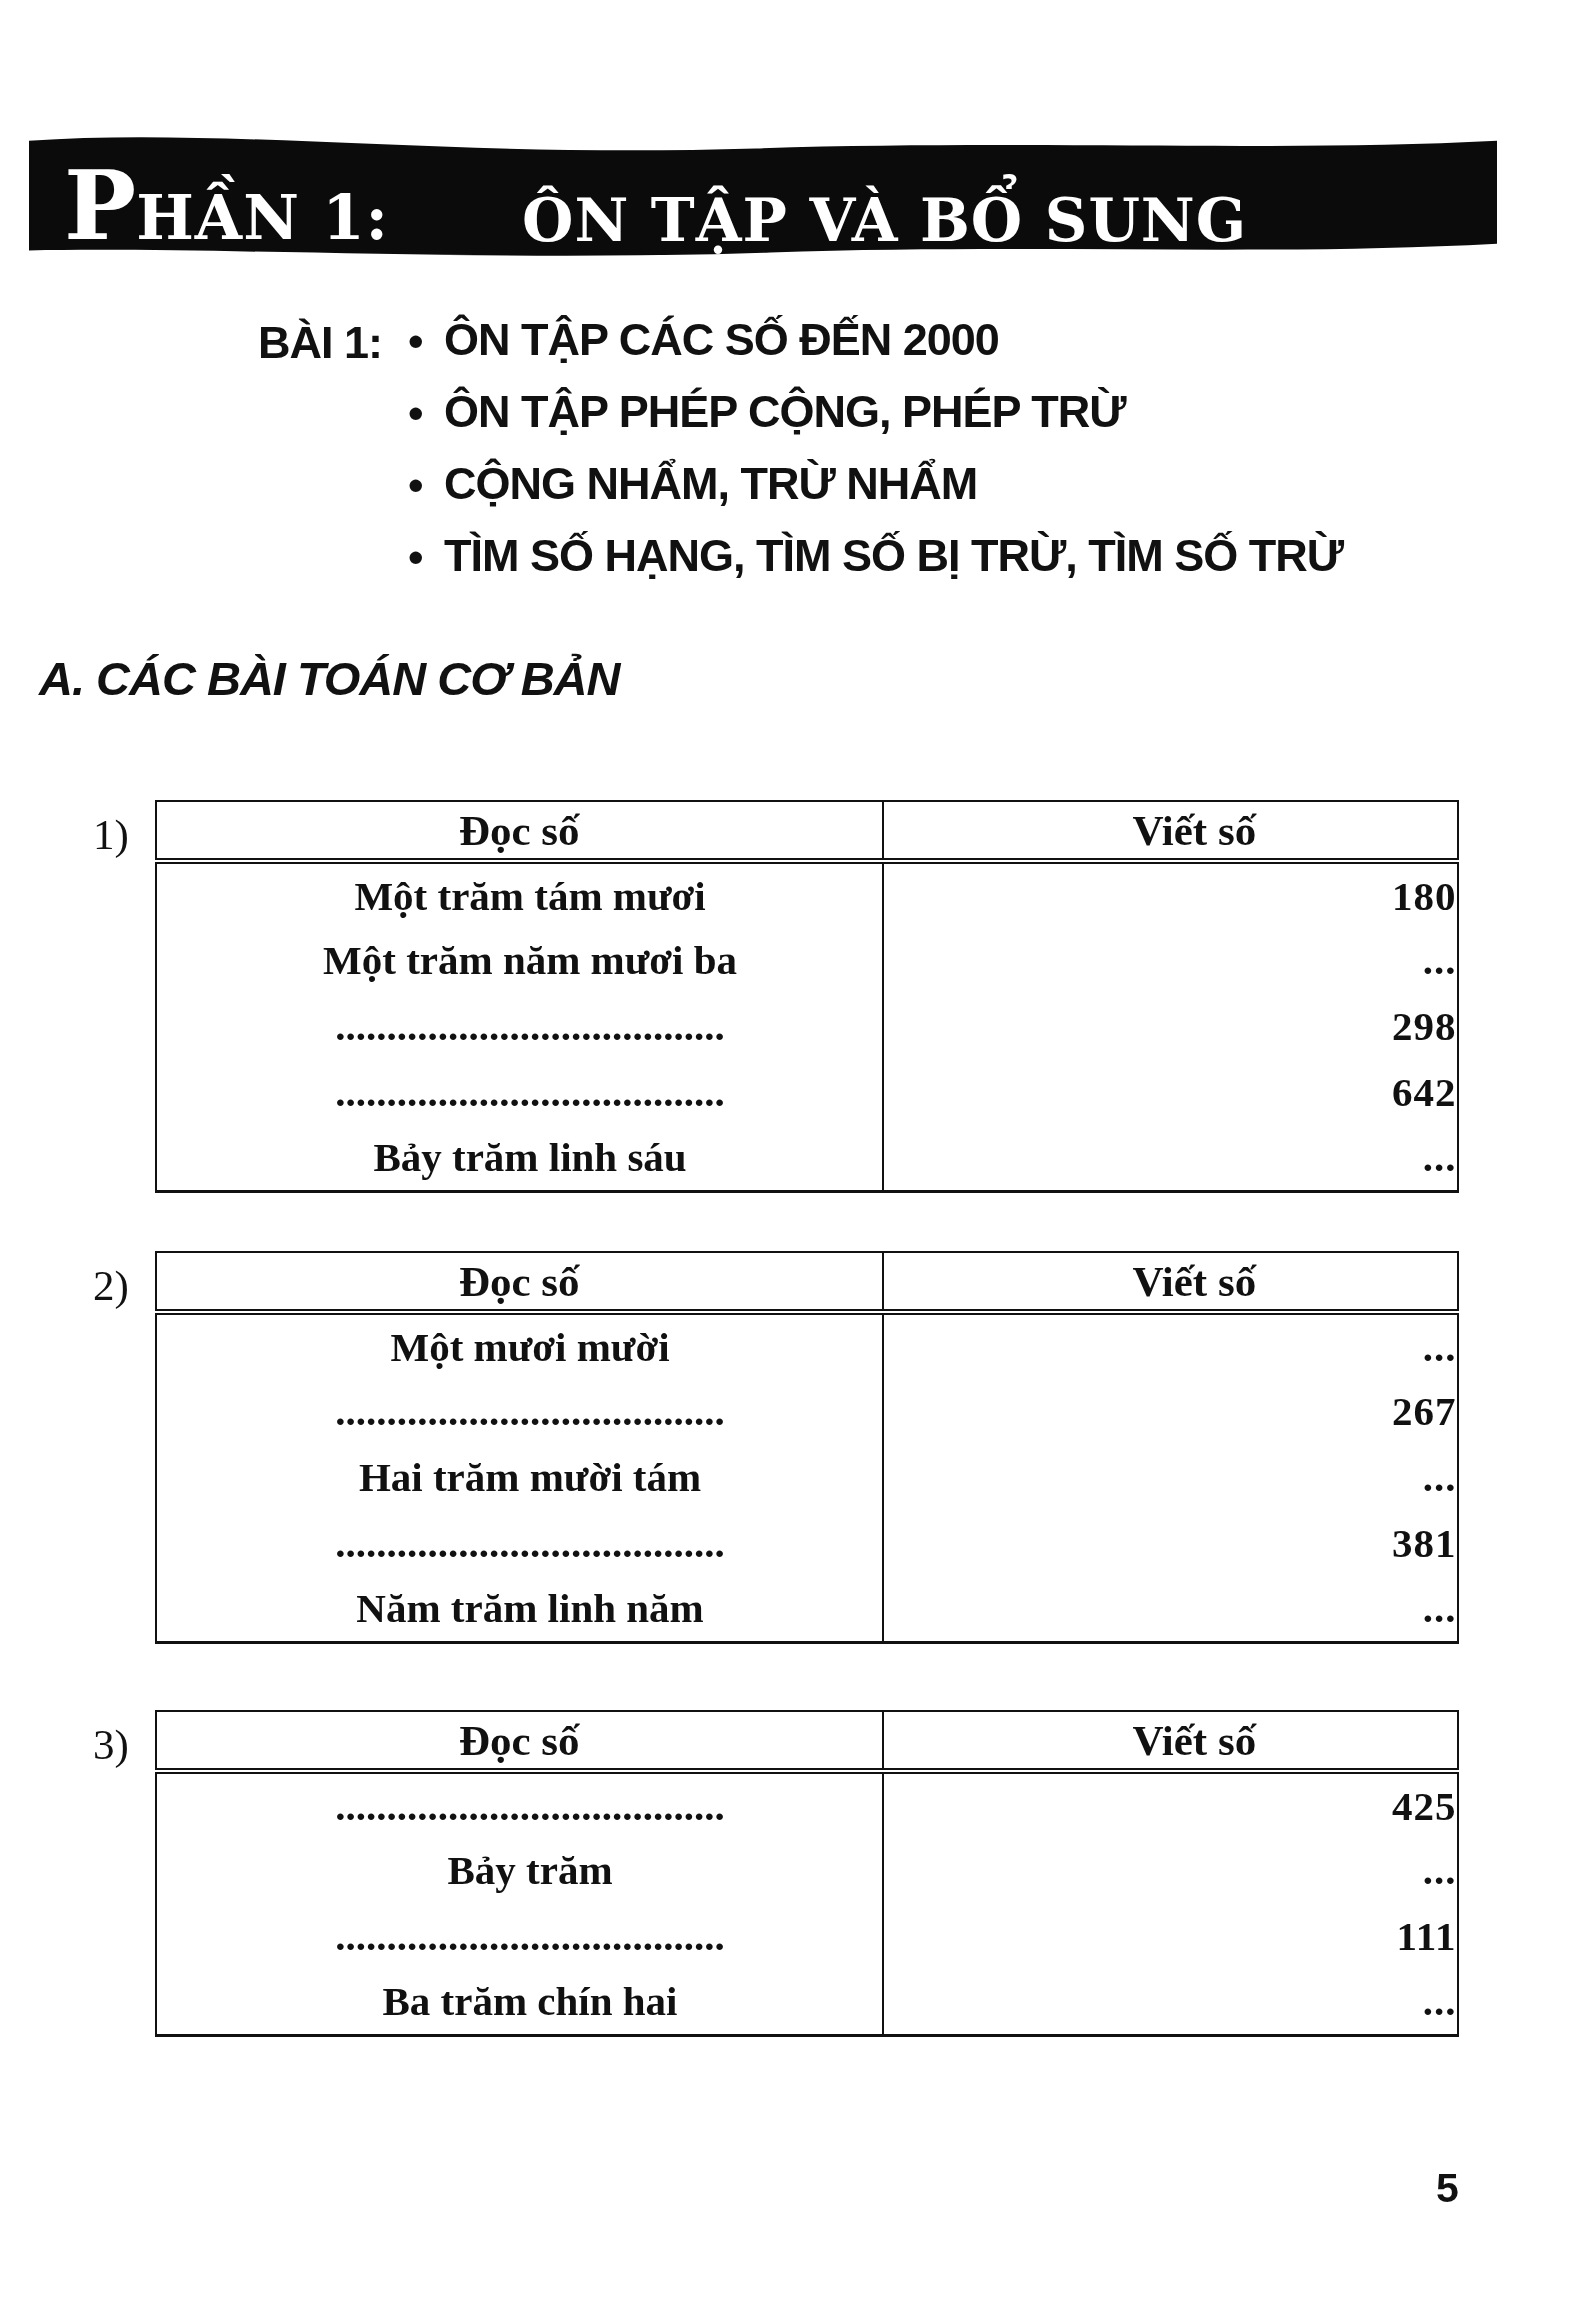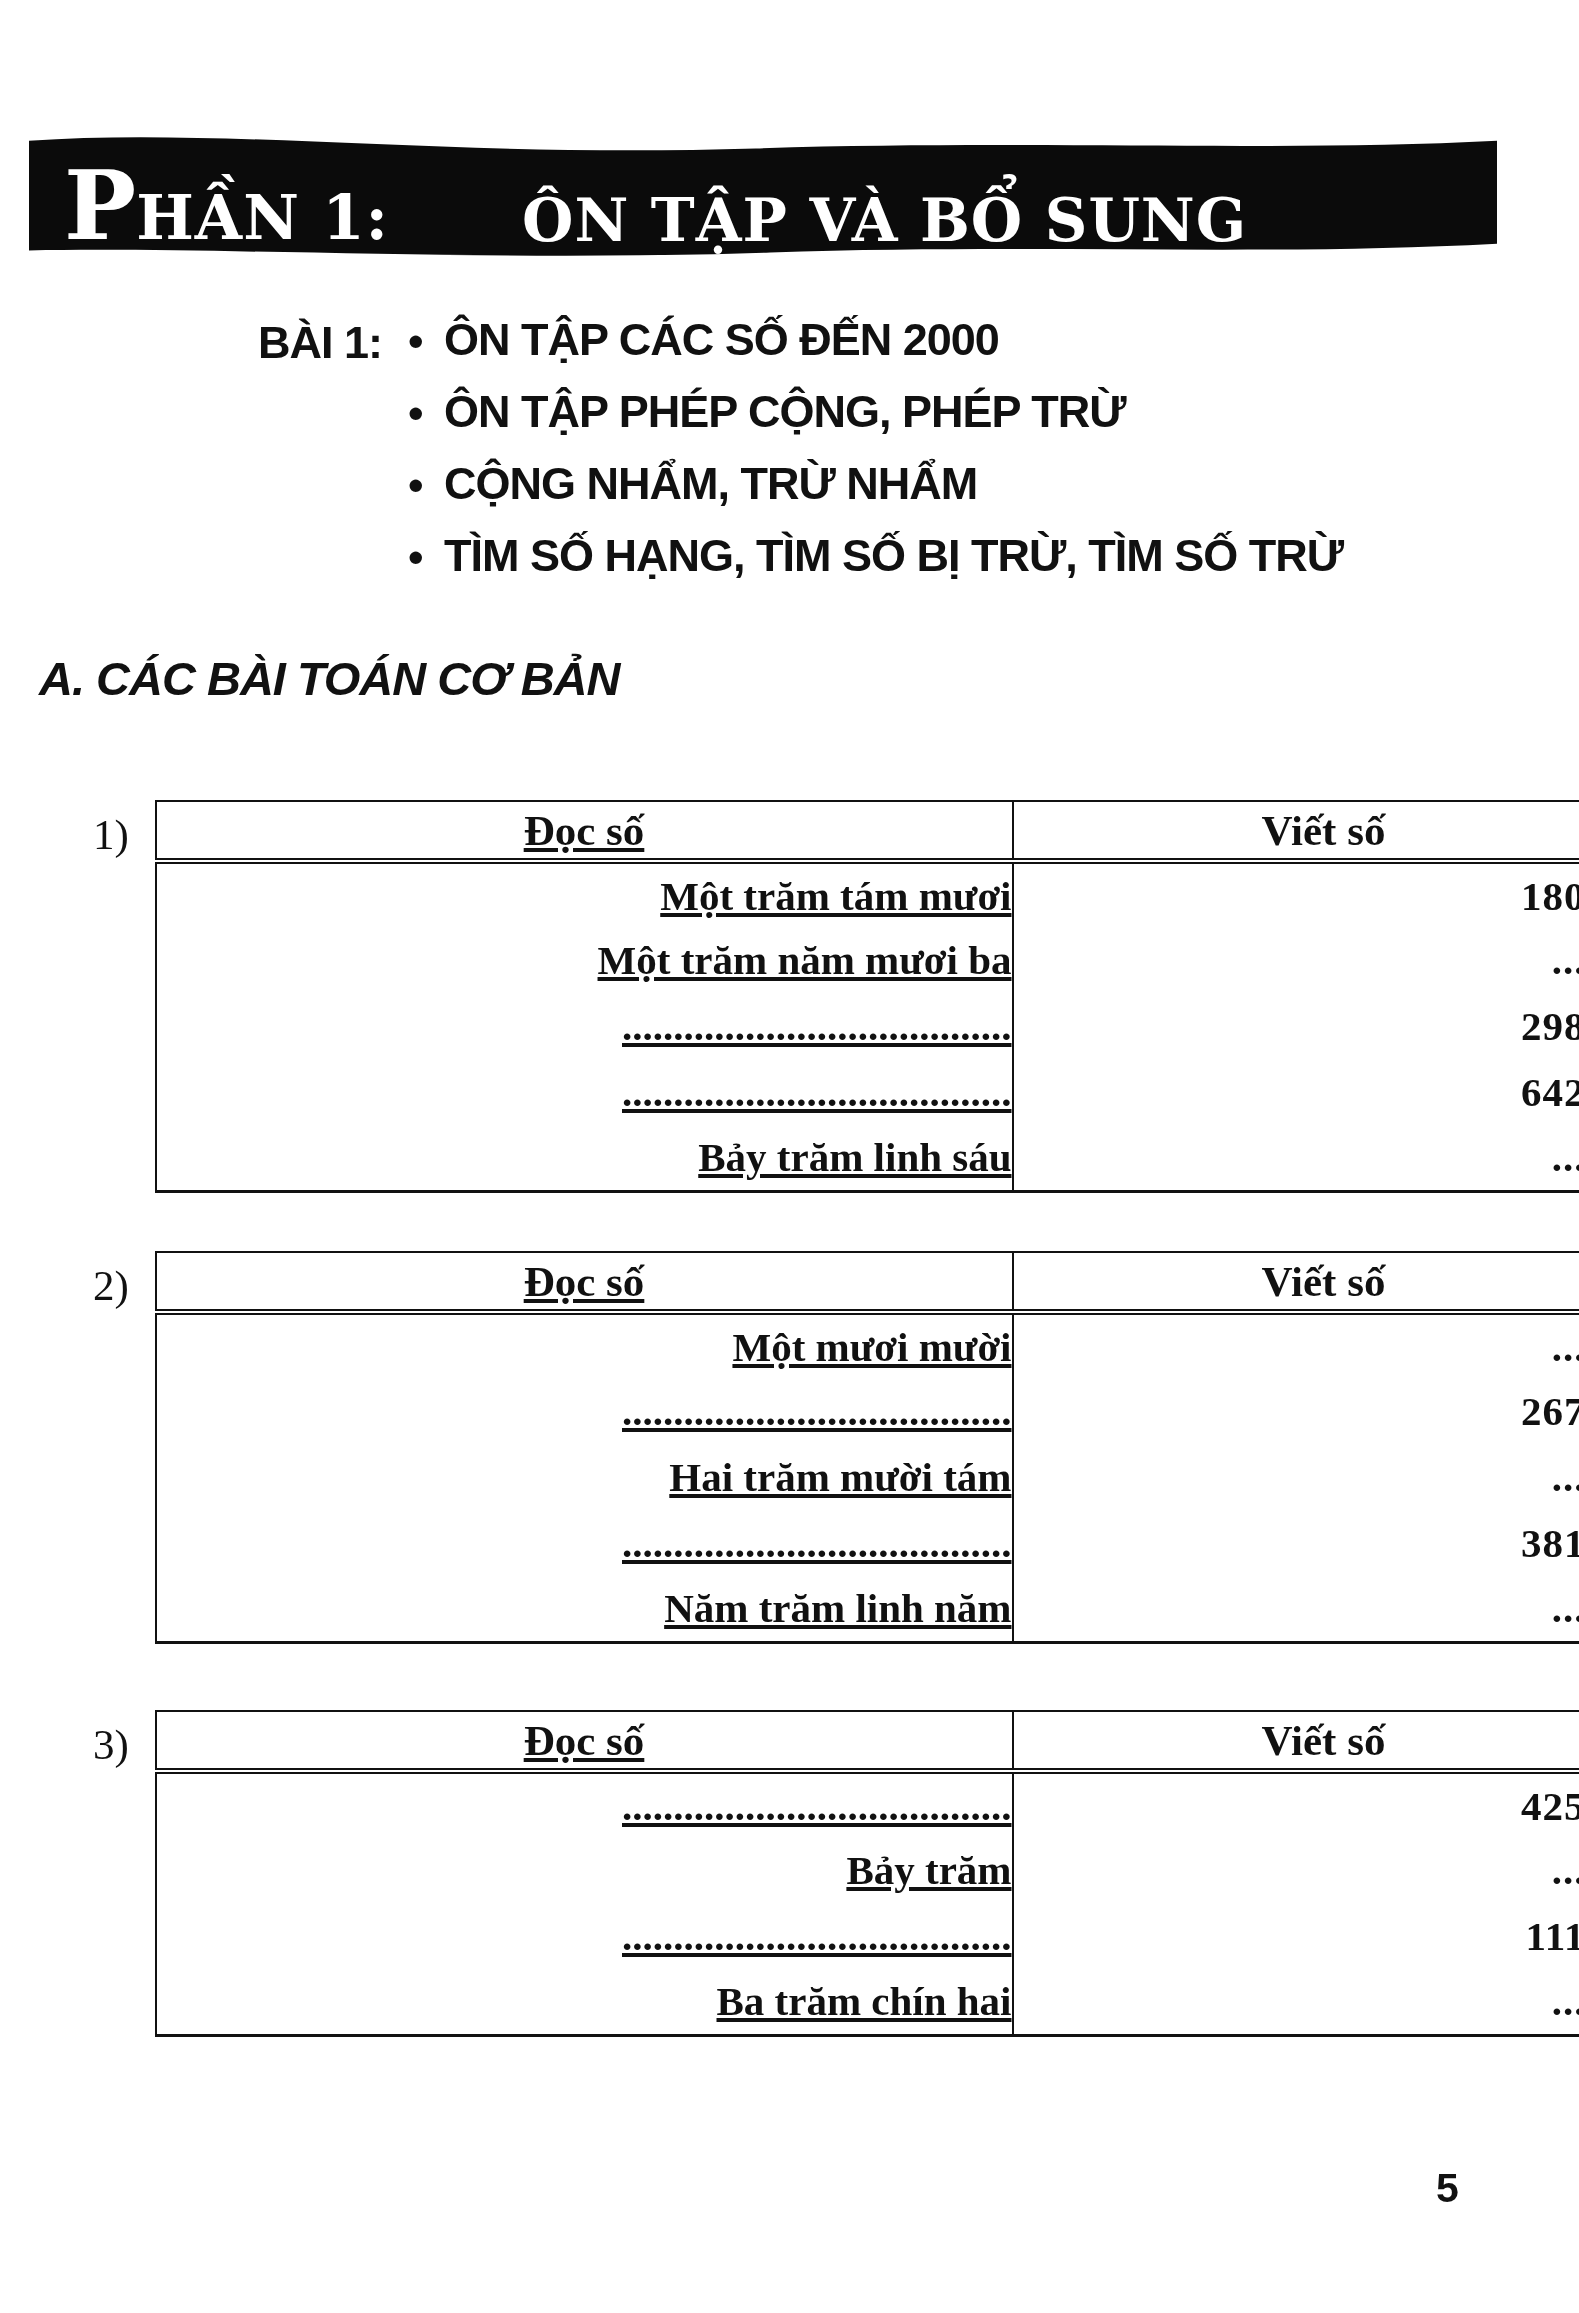--- a/index.html
+++ b/index.html
@@ -80,23 +80,23 @@
   }
   table.reading-table th {
     height:60px; font-size:43px; font-weight:600;
     border-bottom:6.8px double #111; text-align:center;
     font-family:"Liberation Serif", serif;
   }
   table.reading-table td {
     height:66px; font-size:41px; font-weight:600;
     vertical-align:middle;
   }
-  th.col-doc, td.doc { width:857px;text-decoration:underline; }
+  th.col-doc, td.doc { width:727px; }
   th.col-viet, td.viet { width:574px; border-left:2.9px solid #111;padding-left:48px; }
-  td.doc { text-align:right; padding-left:21.5px; white-space:nowrap; overflow:hidden; }
+  td.doc { text-align:center; padding-left:21.5px; white-space:nowrap; overflow:hidden; }
   td.viet { text-align:right; letter-spacing:1px; }
 
   
   .page-number {
     position:absolute; top:2165px; left:1436px;
     font-family:"Liberation Sans", sans-serif; font-weight:700; font-size:41px;
   }
 </style>
 </head>
 <body>

